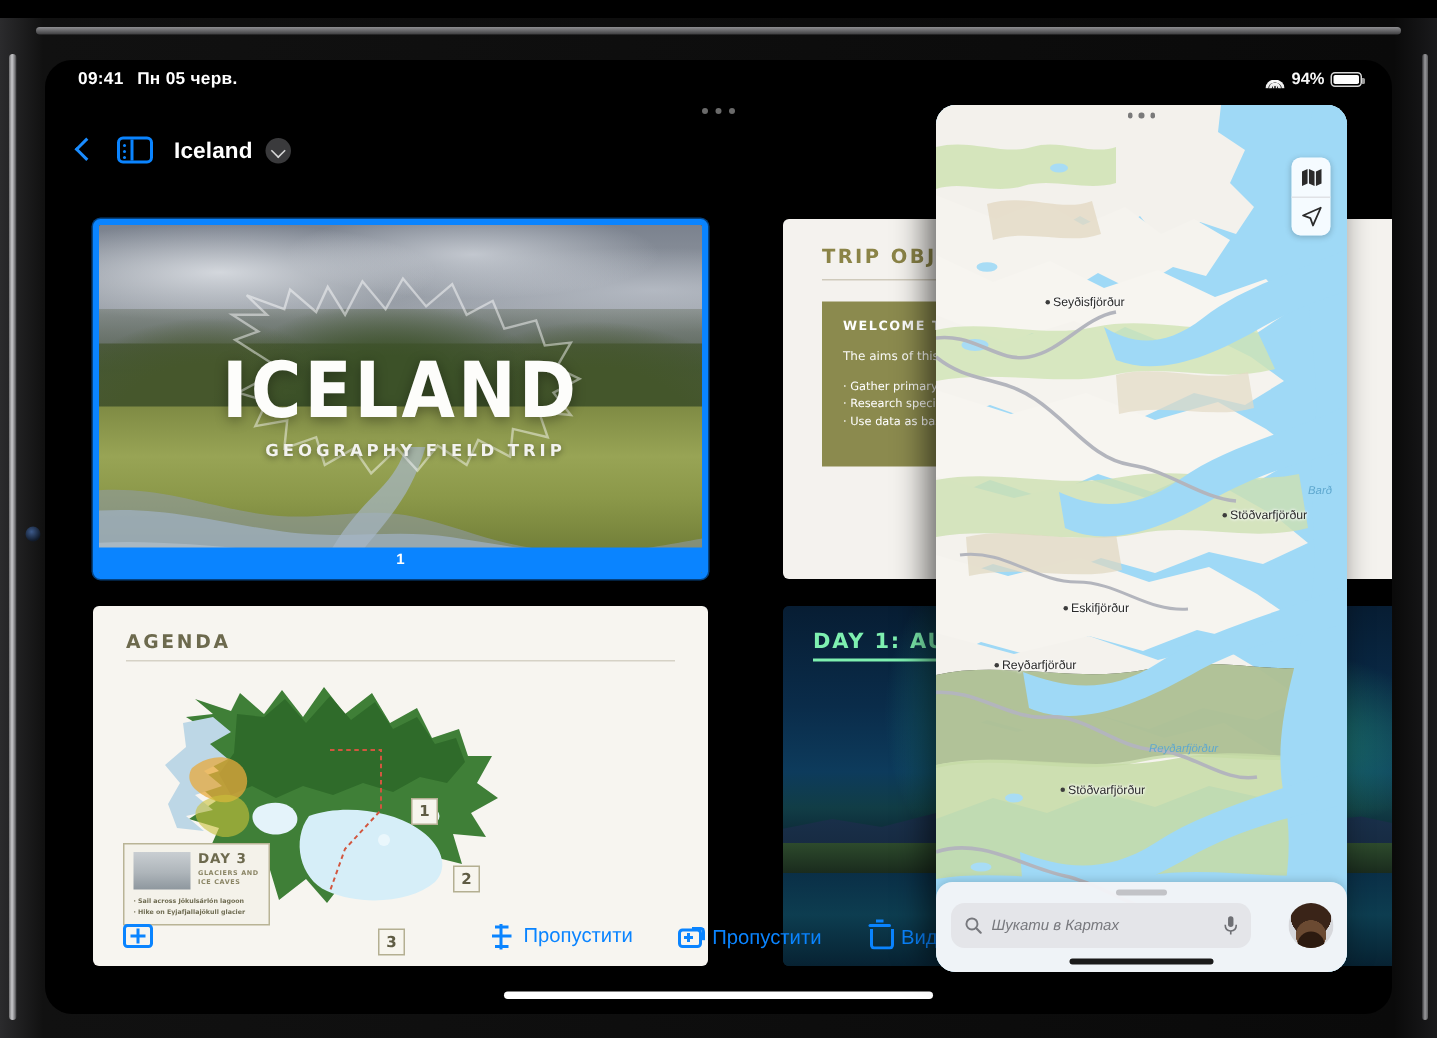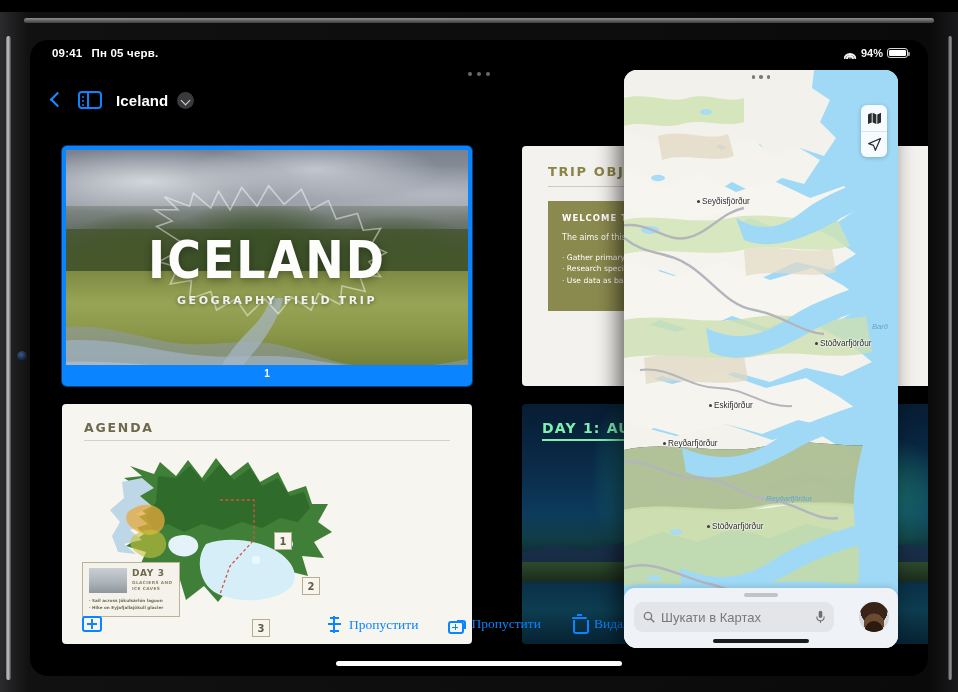--- a/index.html
+++ b/index.html
@@ -307,21 +307,21 @@
   #add-slide {
     position:absolute; left:52px; width:20px; height:16px;
     border:2px solid #0a84ff; border-radius:3px; cursor:pointer;
   }
   #add-slide::before, #add-slide::after {
     content:""; position:absolute; background:#0a84ff;
   }
   #add-slide::before { left:3px; top:5px; width:10px; height:2px;}
   #add-slide::after { left:7px; top:1px; width:2px; height:10px;}
   .tb-group { position:absolute; display:flex; align-items:center; gap:30px;}
-  .tb-item { display:flex; align-items:flex-end; gap:7px; cursor:pointer; white-space:nowrap;font-family:Liberation Serif, serif;}
+  .tb-item { display:flex; align-items:flex-start; gap:7px; cursor:pointer; white-space:nowrap;}
   .tb-ico { width:16px; height:17px; position:relative; flex:0 0 16px;}
   
   .ico-skip::before {
     content:""; position:absolute; left:7px; top:0; bottom:0; width:2px; background:#0a84ff;
   }
   .ico-skip i {
     position:absolute; left:3.5px; width:9px; height:2px; background:#0a84ff;
   }
   .ico-skip i:nth-child(1){ top:7.5px; left:1.5px; width:13px;}
   .ico-skip i:nth-child(2){ top:1px; transform:rotate(0);}
@@ -399,21 +399,21 @@
   }
   #sheet-grab {
     position:absolute; left:50%; top:5px; transform:translateX(-50%);
     width:34px; height:4px; border-radius:2px; background:#c2c3c7;
   }
   #map-search {
     position:absolute; left:10px; top:14px; width:200px; height:30px;
     background:#e4e5e9; border-radius:9px; display:flex; align-items:center;
     padding:0 9px; gap:6px;
   }
-  #map-search .ph { color:#77787d; font-size:13px; flex:1;}
+  #map-search .ph { color:#77787d; font-size:10px; flex:1;font-style:italic;}
   #map-avatar {
     position:absolute; right:9px; top:14px; width:30px; height:30px;
     border-radius:50%; overflow:hidden;
     background:radial-gradient(circle at 50% 72%, #6b4a32 0 38%, transparent 39%),
                radial-gradient(circle at 50% 30%, #3a2418 0 52%, transparent 53%),
                #d7d8dc;
   }
   #map-avatar::after {
     content:""; position:absolute; left:6px; bottom:0; width:18px; height:11px;
     background:#2c1a10; border-radius:9px 9px 0 0;

